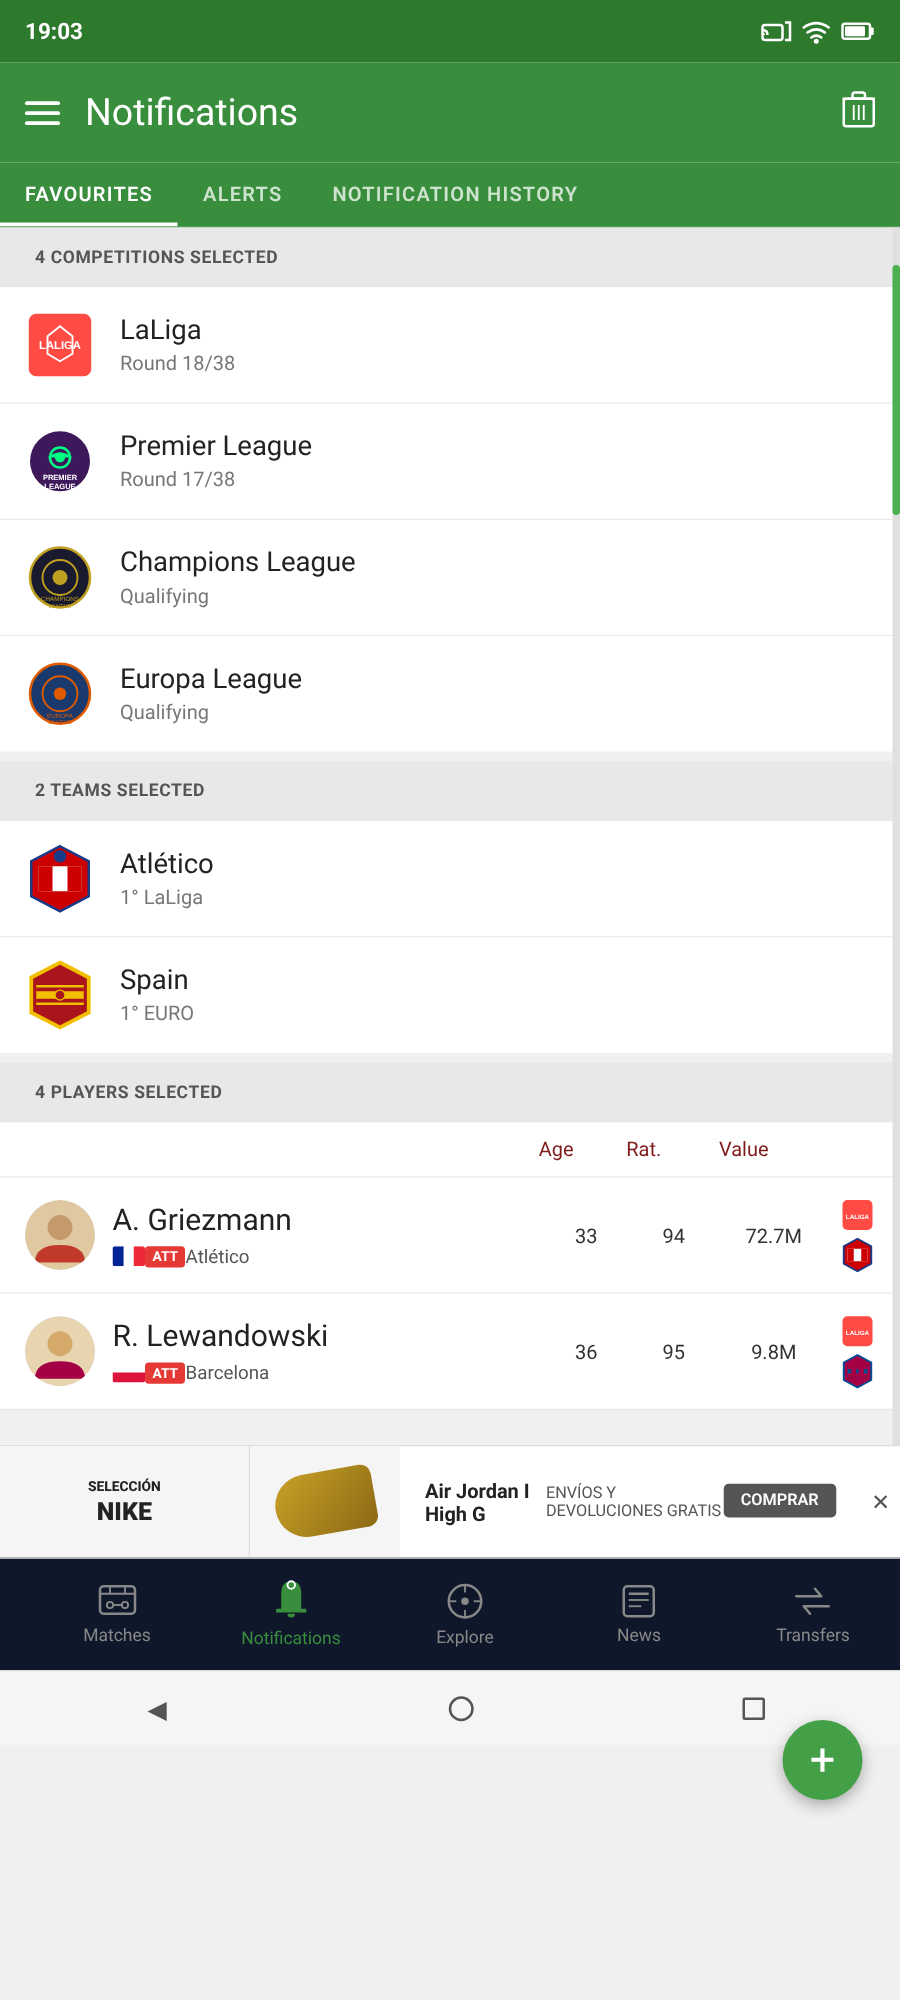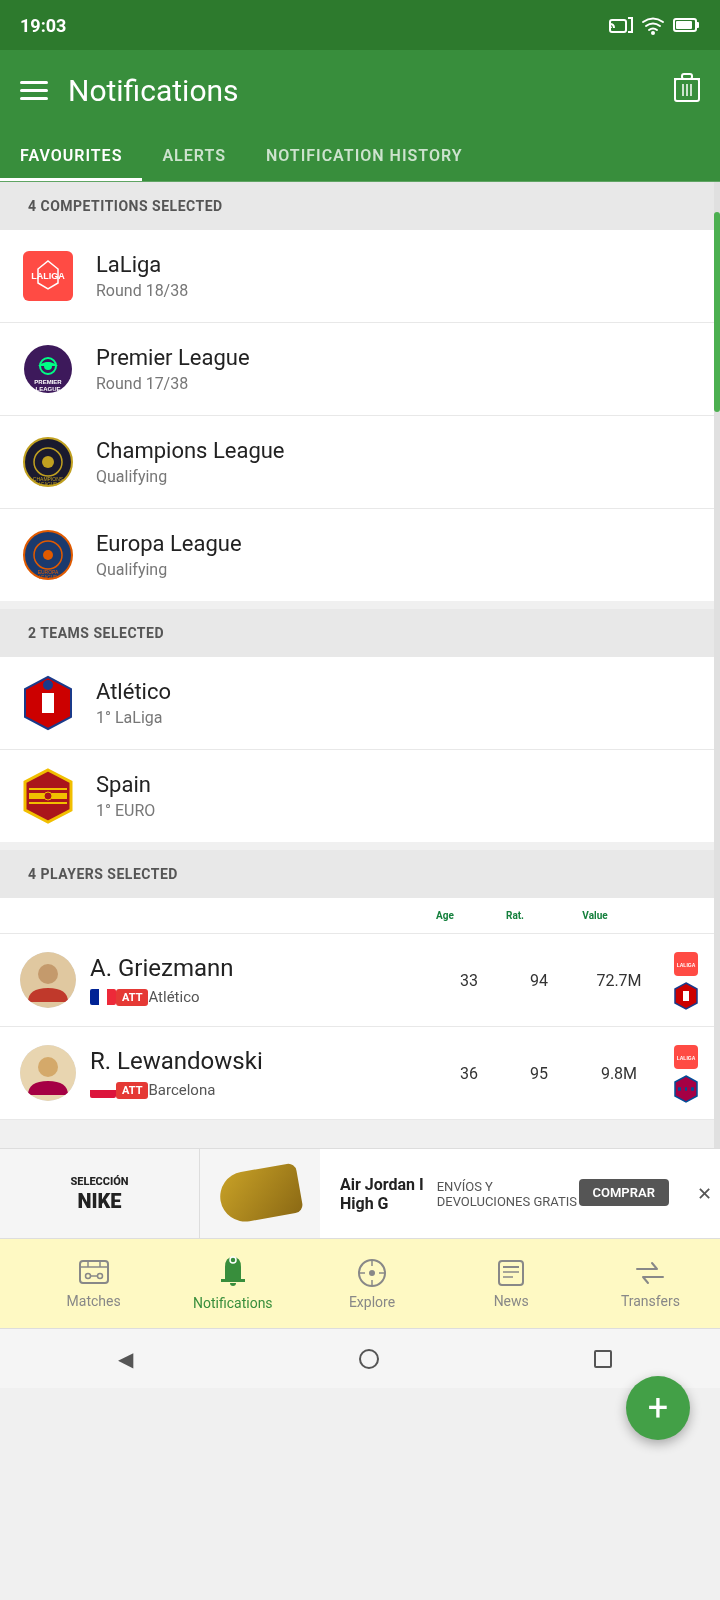--- a/index.html
+++ b/index.html
@@ -155,23 +155,23 @@
     .players-header {
       display: flex;
       align-items: center;
       padding: 12px 20px;
       border-bottom: 1px solid #e8e8e8;
     }
     .players-header .spacer { flex: 1; }
     .col-header {
       width: 70px;
       text-align: center;
-      font-size: 10px;
-      color: #15803d;
-      font-weight: 700;
+      font-size: 16px;
+      color: #7f1d1d;
+      font-weight: 400;
     }
     .col-header.value { width: 90px; }
 
     .player-item {
       display: flex;
       align-items: center;
       padding: 16px 20px;
       border-bottom: 1px solid #e8e8e8;
     }
     .player-avatar {
@@ -325,21 +325,21 @@
     }
     .ad-close {
       padding: 8px;
       color: #555;
       font-size: 18px;
       cursor: pointer;
     }
 
     
     .bottom-nav {
-      background: #fef9c3;
+      background: #0f172a;
       border-top: 1px solid #ddd;
       display: flex;
       height: 90px;
       align-items: center;
       justify-content: flex-start;
       position: sticky;
       bottom: 0;
       padding-left: 24px;
     }
     .nav-item {

